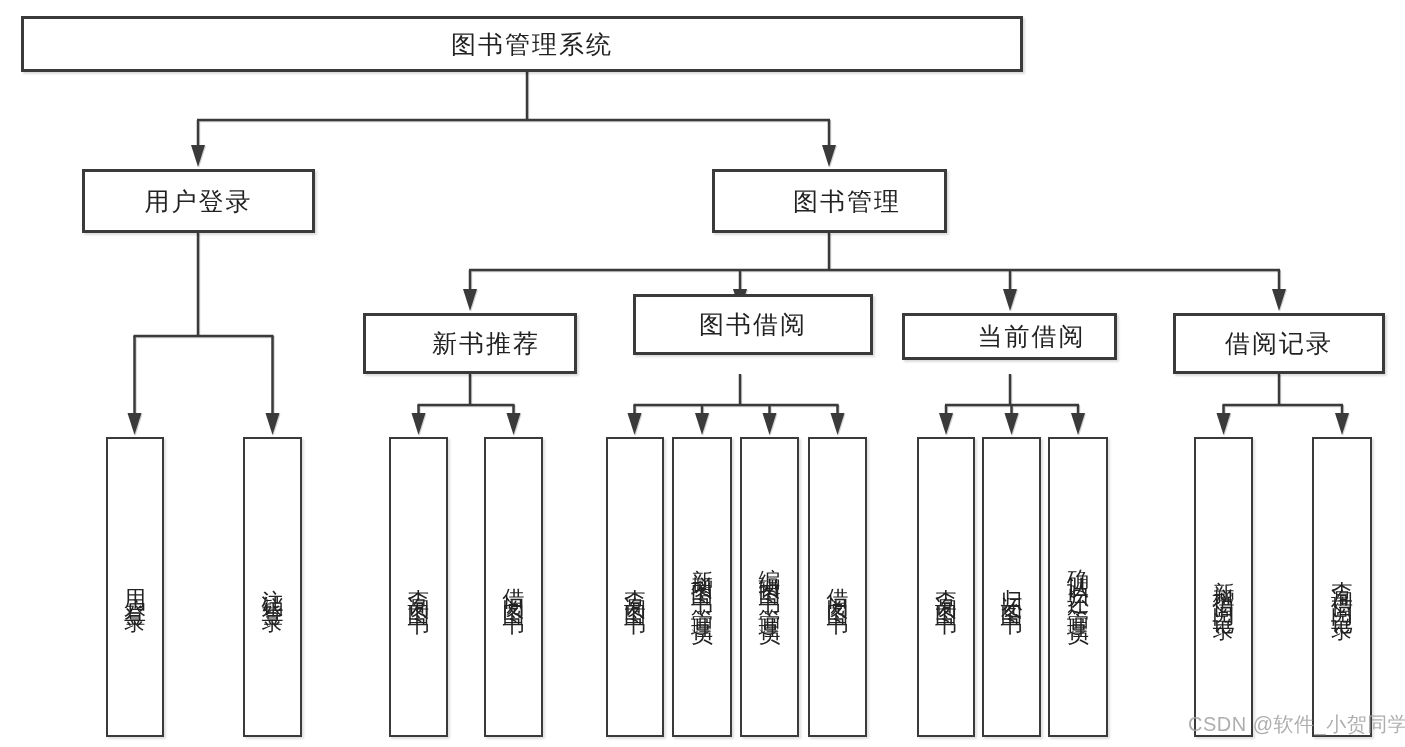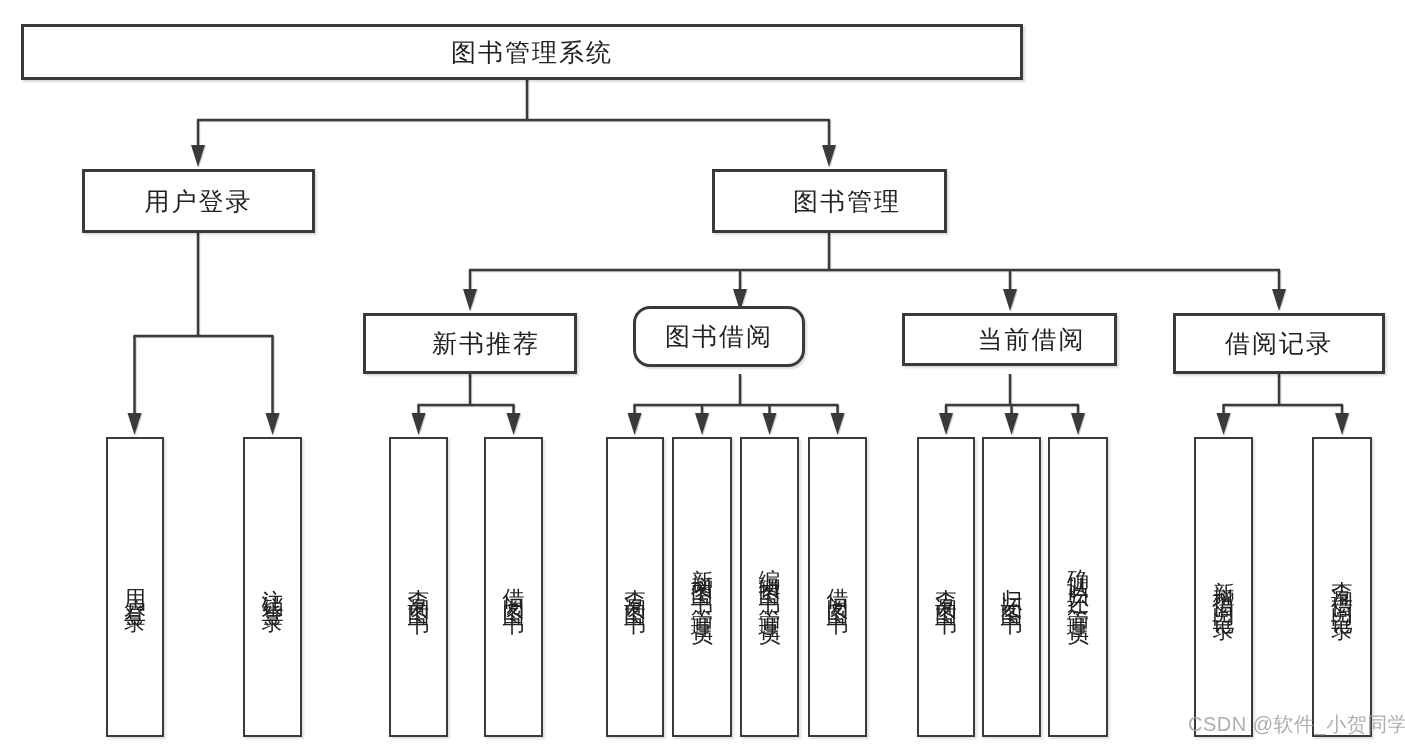--- a/index.html
+++ b/index.html
@@ -144,38 +144,38 @@
     <g>
       <line x1="1279" y1="374" x2="1279" y2="406"></line>
       <line x1="1222.5" y1="405" x2="1343" y2="405"></line>
       <line x1="1223.5" y1="405" x2="1223.5" y2="416"></line>
       <polygon points="1216.5,413 1230.5,413 1223.5,435"></polygon>
       <line x1="1342" y1="405" x2="1342" y2="416"></line>
       <polygon points="1335,413 1349,413 1342,435"></polygon>
     </g>
   </svg>
 
-  <div class="node" style="left:21px; top:24px; width:1002px; height:56px;padding-left:20px;">
+  <div class="node" style="left:21px; top:16px; width:1002px; height:56px;padding-left:20px;">
     <span>图书管理系统</span>
   </div>
 
   <div class="node" style="left:82px; top:169px; width:233px; height:64px;">
     <span>用户登录</span>
   </div>
   <div class="node" style="left:712px; top:169px; width:235px; height:64px;padding-left:35px;">
     <span>图书管理</span>
   </div>
 
   <div class="node" style="left:363px; top:313px; width:214px; height:61px;padding-left:32px;">
     <span>新书推荐</span>
   </div>
-  <div class="node" style="left:633px; top:306px; width:172px; height:61px;border-radius:17px;">
+  <div class="node" style="left:633px; top:294px; width:240px; height:61px;">
     <span>图书借阅</span>
   </div>
-  <div class="node" style="left:902px; top:313px; width:215px; height:53px;padding-left:44px;">
+  <div class="node" style="left:902px; top:313px; width:215px; height:47px;padding-left:44px;">
     <span>当前借阅</span>
   </div>
   <div class="node" style="left:1173px; top:313px; width:212px; height:61px;">
     <span>借阅记录</span>
   </div>
 
   <div class="node leaf" style="left:106px; top:437px; width:58px; height:300px;">
     <span class="vtext">用户登录</span>
   </div>
   <div class="node leaf" style="left:243px; top:437px; width:59px; height:300px;">

